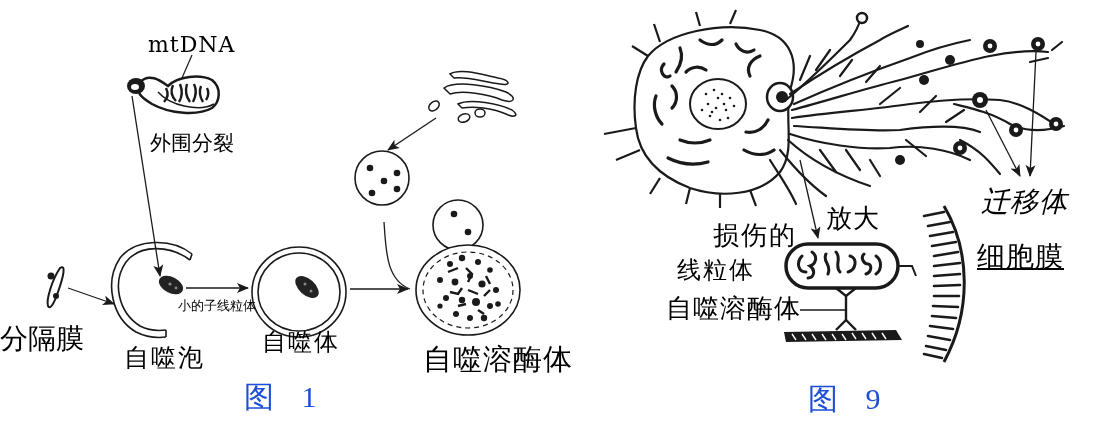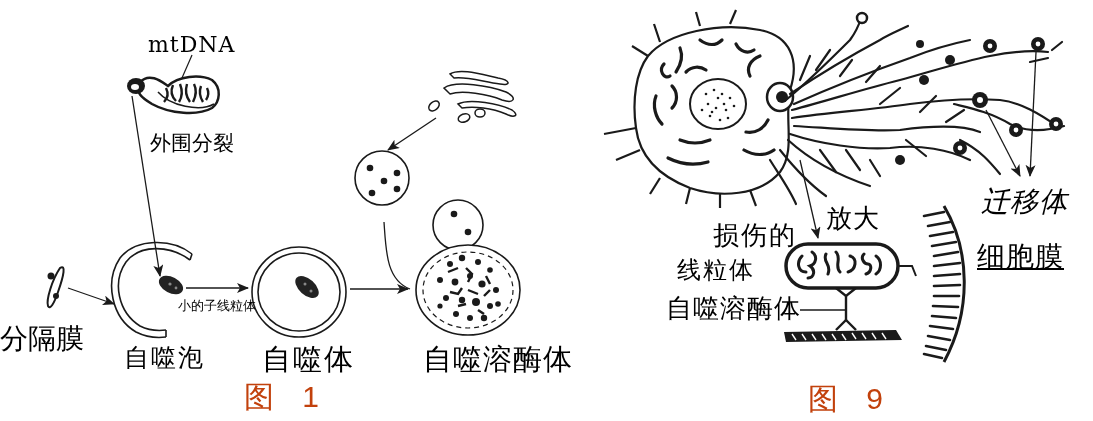--- a/index.html
+++ b/index.html
@@ -1,18 +1,18 @@
 <!DOCTYPE html>
 <html><head>
 <meta charset="utf-8">
 <style>
   html,body{margin:0;padding:0;background:#ffffff;}
   body{width:1093px;height:421px;position:relative;overflow:hidden;font-family:"DejaVu Serif","Liberation Serif",serif;color:#1a1a1a;}
   .lbl{position:absolute;white-space:nowrap;font-family:"DejaVu Sans","Liberation Sans",sans-serif;color:#000000;line-height:1;}
-  .cap{position:absolute;white-space:nowrap;font-family:Liberation Sans, sans-serif;color:#c2410c;line-height:1;font-size:30px;letter-spacing:10px;}
+  .cap{position:absolute;white-space:nowrap;font-family:Liberation Serif, serif;color:#1d4ed8;line-height:1;font-size:30px;letter-spacing:10px;}
   svg{position:absolute;left:0;top:0;}
 </style>
 </head>
 <body>
 
 <svg width="560" height="421" viewBox="0 0 560 421">
   <defs>
     <marker id="ah" markerWidth="12" markerHeight="10" refX="11" refY="5" orient="auto" markerUnits="userSpaceOnUse">
       <path d="M0,0 L12,5 L0,10 L3,5 Z" fill="#1a1a1a"></path>
     </marker>
@@ -125,21 +125,21 @@
         <path d="M478,310 l6,4"></path>
     </g>
   </g>
 </svg>
 
 <div class="lbl" style="left:148px;top:34px;font-size:22px;font-family:'DejaVu Serif','Liberation Serif',serif;letter-spacing:1px;">mtDNA</div>
 <div class="lbl" style="left:150px;top:133px;font-size:21px;">外围分裂</div>
 <div class="lbl" style="left:137px;top:299px;font-size:13px;margin-left:41px;">小的子线粒体</div>
 <div class="lbl" style="left:0px;top:325px;font-size:28px;font-family:Liberation Serif, serif;">分隔膜</div>
 <div class="lbl" style="left:124px;top:345px;font-size:25px;letter-spacing:2px;">自噬泡</div>
-<div class="lbl" style="left:262px;top:345px;font-size:29px;letter-spacing:2px;">自噬体</div>
+<div class="lbl" style="left:262px;top:330px;font-size:24px;letter-spacing:2px;">自噬体</div>
 <div class="lbl" style="left:423px;top:345px;font-size:29px;letter-spacing:1px;">自噬溶酶体</div>
 <div class="cap" style="left:244px;top:382px;">图 1</div>
 
 <svg width="1093" height="421" viewBox="0 0 1093 421" style="pointer-events:none;">
   <defs>
     <marker id="ah2" markerWidth="12" markerHeight="10" refX="11" refY="5" orient="auto" markerUnits="userSpaceOnUse">
       <path d="M0,0 L12,5 L0,10 L3,5 Z" fill="#1a1a1a"></path>
     </marker>
   </defs>
 

